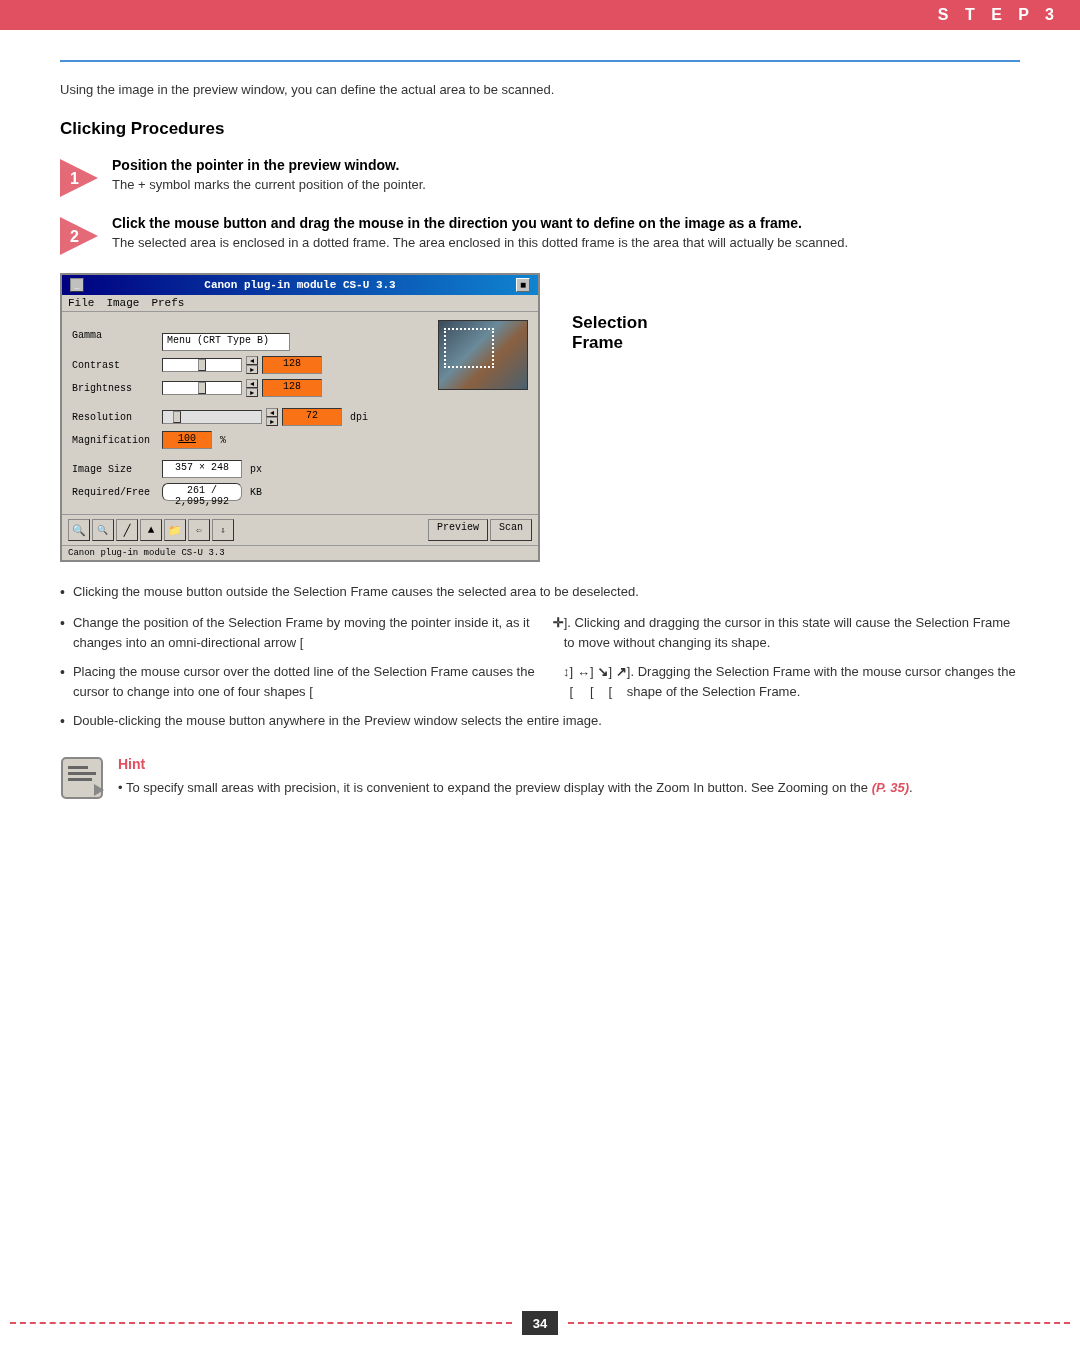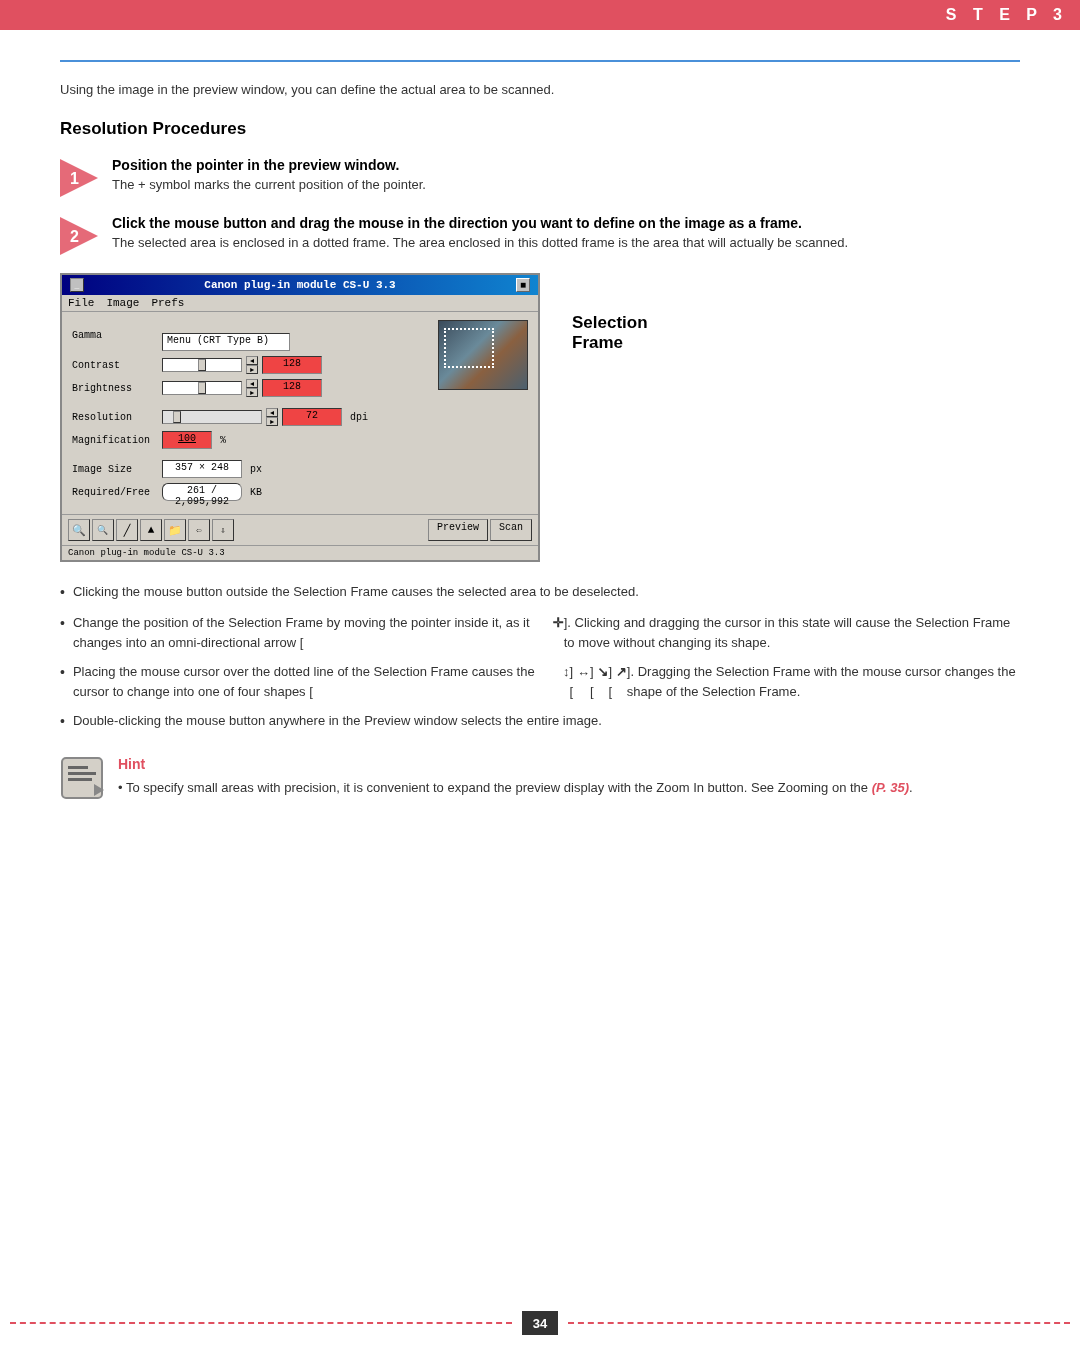--- a/index.html
+++ b/index.html
@@ -11,21 +11,21 @@
       width: 1080px;
       min-height: 1365px;
       position: relative;
     }
 
     
     .step-header {
       background: #e05060;
       color: white;
       text-align: right;
-      padding: 6px 12px;
+      padding: 6px 20px;
       font-size: 16px;
       font-weight: bold;
       letter-spacing: 6px;
     }
 
     .page-content {
       padding: 30px 60px 60px 60px;
     }
 
     
@@ -248,21 +248,21 @@
     .selection-frame-indicator {
       position: absolute;
       top: 8px;
       left: 5px;
       width: 50px;
       height: 40px;
       border: 2px dotted white;
     }
 
     .dialog-value-box {
-      background: #ef4444;
+      background: #f97316;
       border: 1px inset #888;
       padding: 1px 4px;
       font-size: 10px;
       height: 18px;
       width: 60px;
       text-align: center;
     }
 
     .dialog-unit {
       font-size: 10px;
@@ -430,21 +430,21 @@
 <div class="step-header">
   <span>S  T  E  P  3</span>
 </div>
 
 <div class="page-content">
 
   <hr class="title-underline">
 
   <p class="intro-text">Using the image in the preview window, you can define the actual area to be scanned.</p>
 
-  <h2 class="section-heading">Resolution Procedures</h2>
+  <h2 class="section-heading">Clicking Procedures</h2>
 
   <div class="step-item">
     <div class="step-icon">
       <svg viewBox="0 0 38 38" xmlns="http://www.w3.org/2000/svg">
         <polygon points="0,0 38,19 0,38" fill="#e05060" opacity="0.85"></polygon>
         <text x="10" y="25" font-size="16" font-weight="bold" fill="white">1</text>
       </svg>
     </div>
     <div class="step-body">
       <div class="step-title">Position the pointer in the preview window.</div>

